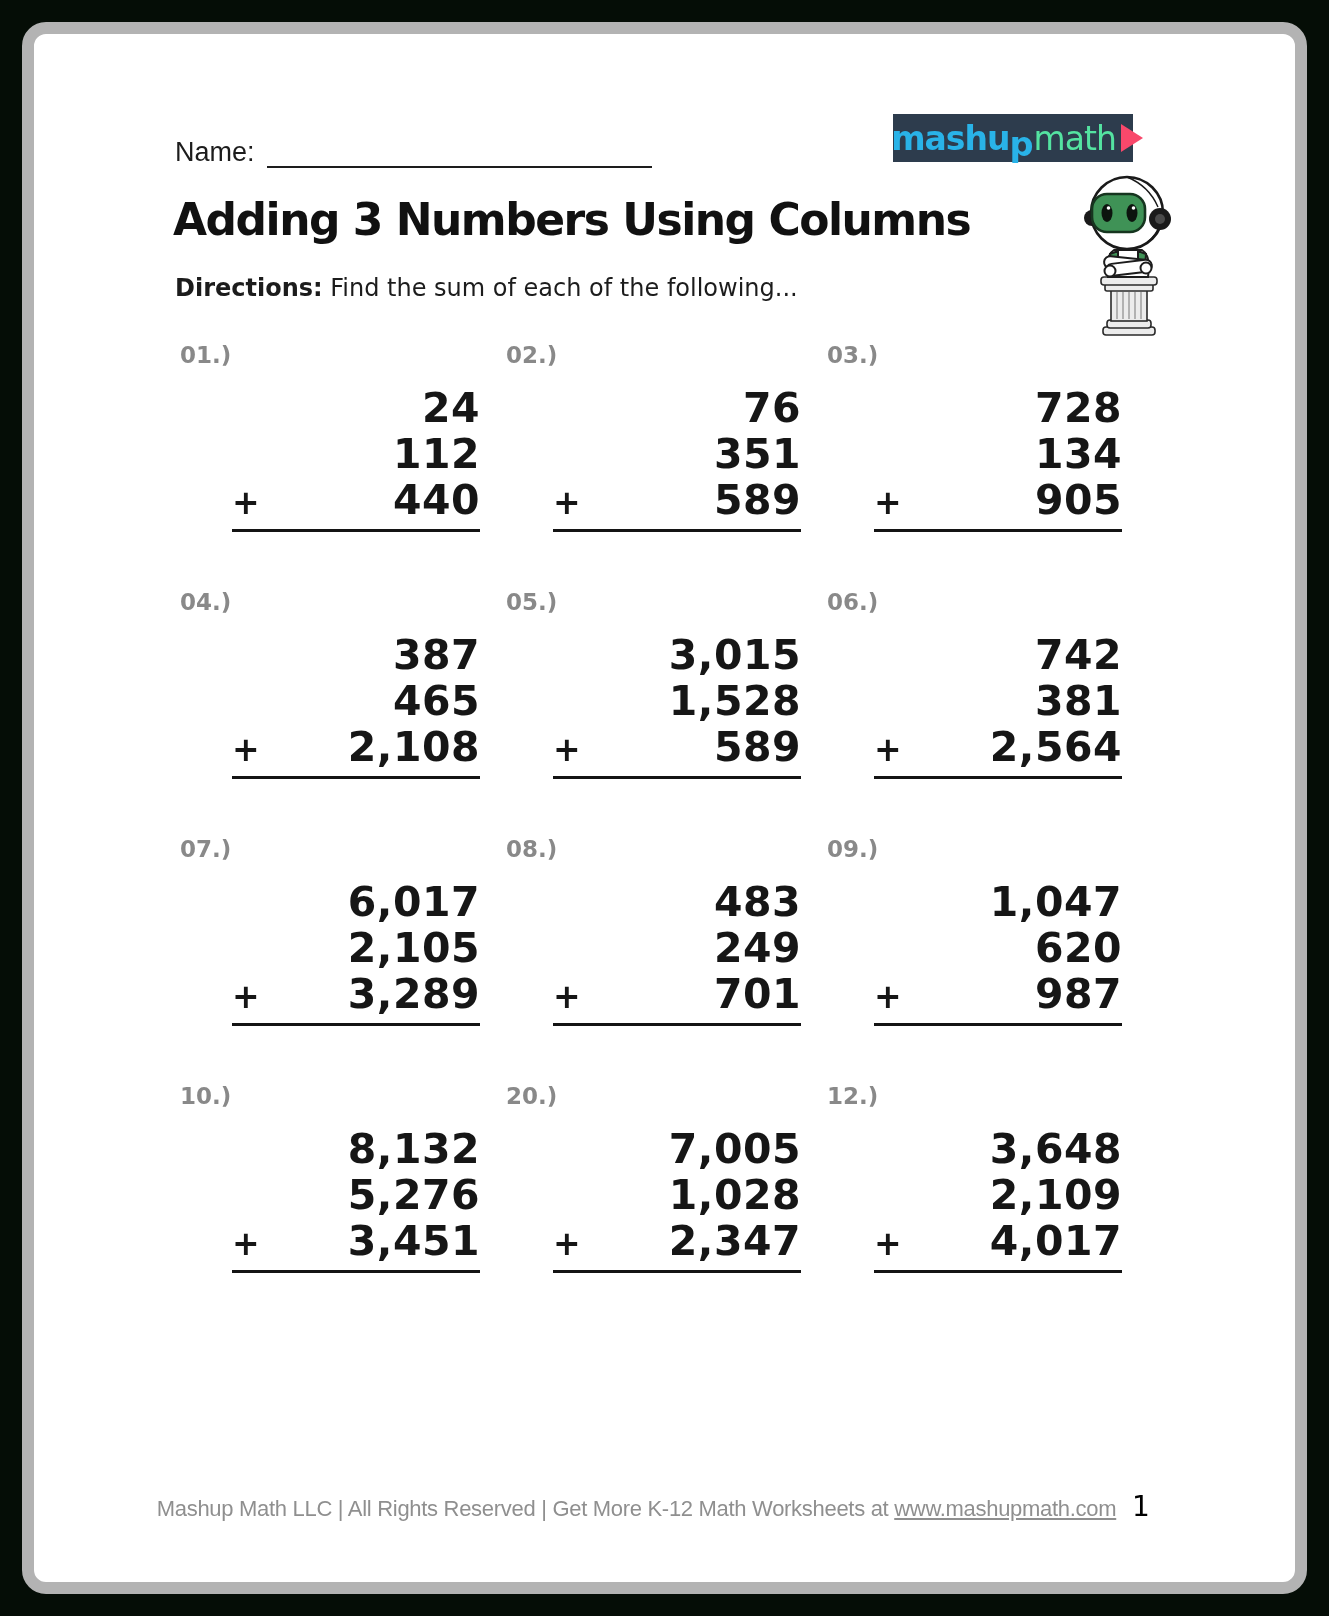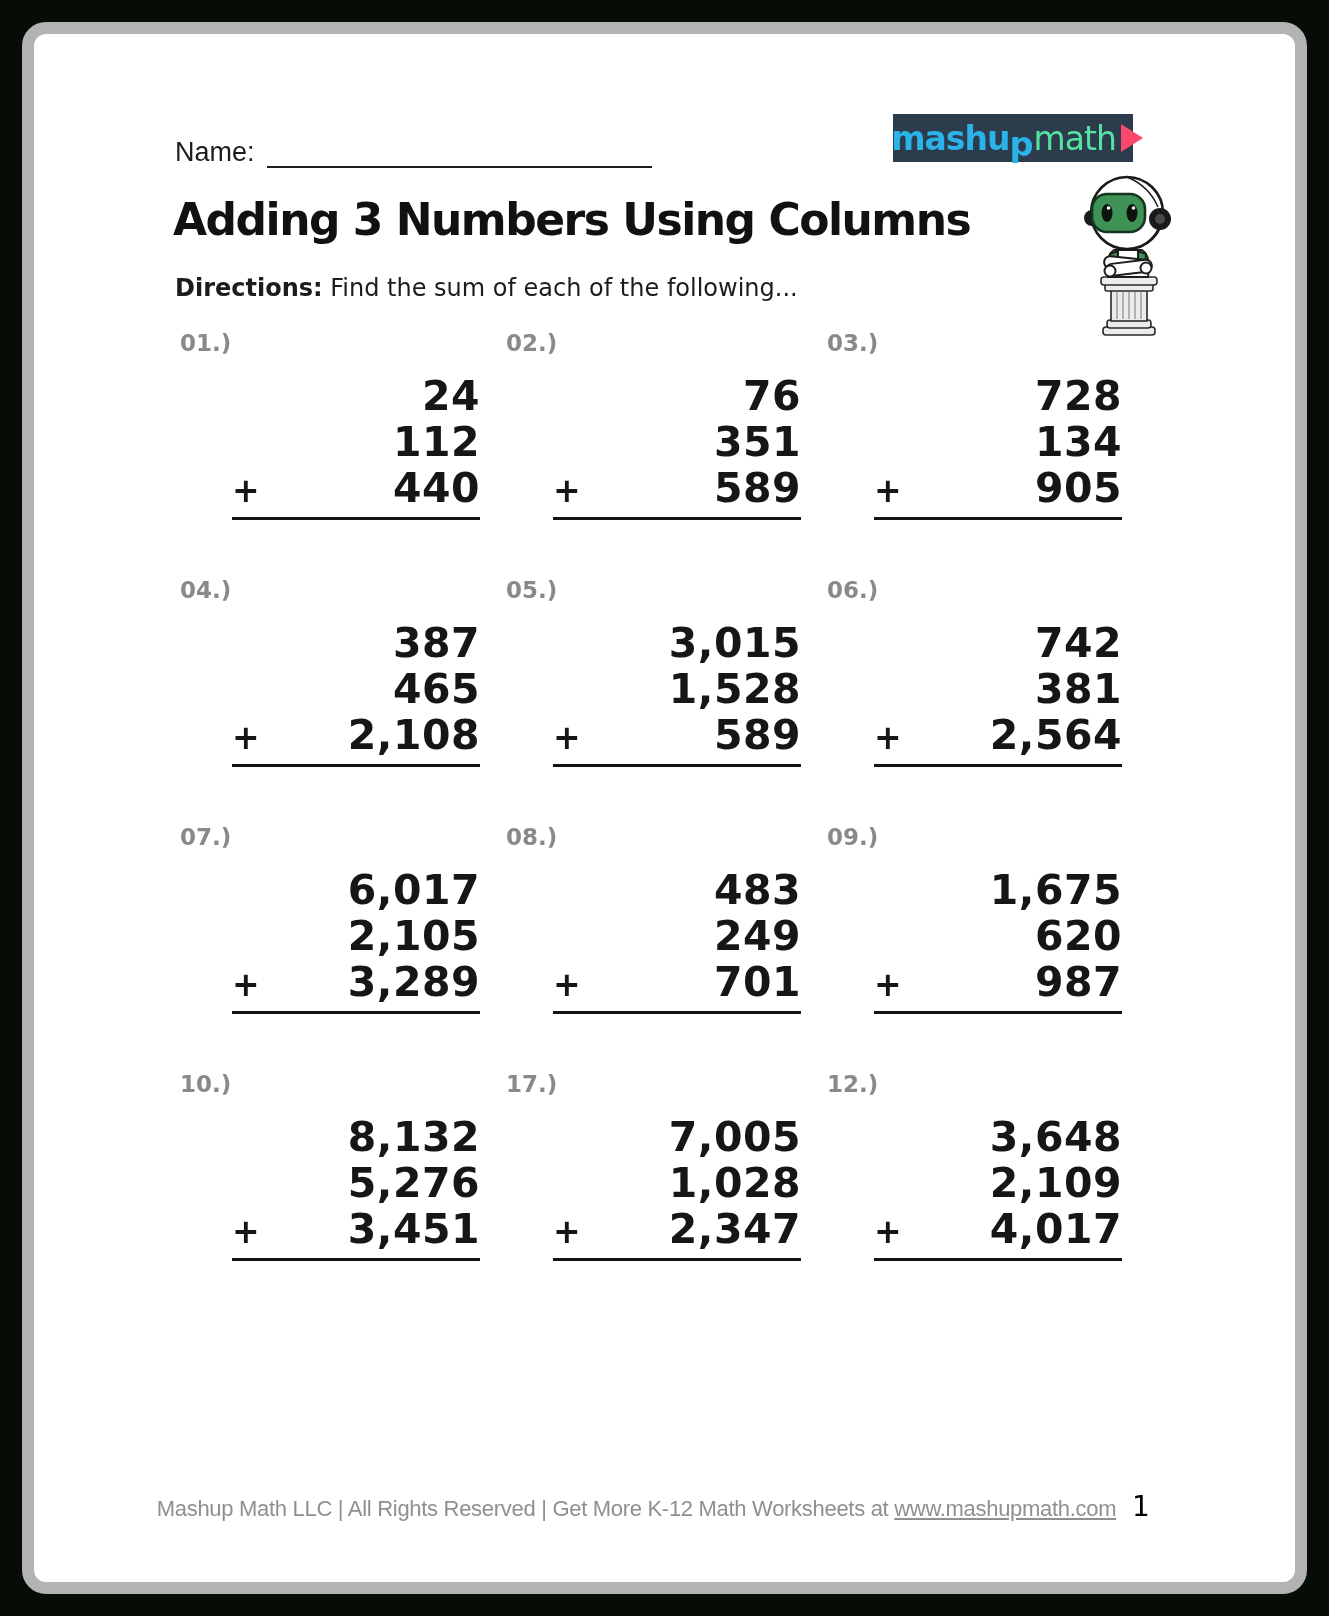--- a/index.html
+++ b/index.html
@@ -29,21 +29,21 @@
   .play{width:0;height:0;border-left:22px solid #f9486b;border-top:14px solid transparent;border-bottom:14px solid transparent;margin-left:5px;margin-right:-8px;}
   .robot{position:absolute;left:1036px;top:140px;}
   .title{
     position:absolute;left:139px;top:164px;margin:0;
     font-size:44px;font-weight:bold;letter-spacing:-1.5px;color:#111;line-height:1;
   }
   .directions{position:absolute;left:141px;top:240px;margin:0;font-size:24px;color:#1c1c1c;}
   .directions b{font-weight:bold;}
   
   .problems{
-    position:absolute;left:146px;top:296px;width:942px;
+    position:absolute;left:146px;top:308px;width:942px;
     display:grid;grid-template-columns:300px 295px 295px;column-gap:26px;grid-auto-rows:247px;
   }
   .problem{position:relative;}
   .p-label{font-size:23px;font-weight:bold;color:#898989;line-height:27px;}
   .p-body{width:232px;margin-left:auto;margin-top:16px;text-align:right;}
   .addend{font-size:41px;font-weight:bold;color:#161616;line-height:46px;letter-spacing:0.5px;}
   .sum-row{
     display:flex;justify-content:space-between;align-items:baseline;
     margin-left:-16px;border-bottom:3px solid #141414;padding-bottom:6px;
   }
@@ -210,21 +210,21 @@
           <div class="sum-row">
         <span class="plus">+</span>
         <span class="addend">701</span>
       </div>
     </div>
   </div>
 
   <div class="problem">
     <div class="p-label">09.)</div>
     <div class="p-body">
-      <div class="addend">1,675</div>
+      <div class="addend">1,047</div>
           <div class="addend">620</div>
           <div class="sum-row">
         <span class="plus">+</span>
         <span class="addend">987</span>
       </div>
     </div>
   </div>
 
   <div class="problem">
     <div class="p-label">10.)</div>
@@ -232,21 +232,21 @@
       <div class="addend">8,132</div>
           <div class="addend">5,276</div>
           <div class="sum-row">
         <span class="plus">+</span>
         <span class="addend">3,451</span>
       </div>
     </div>
   </div>
 
   <div class="problem">
-    <div class="p-label">17.)</div>
+    <div class="p-label">20.)</div>
     <div class="p-body">
       <div class="addend">7,005</div>
           <div class="addend">1,028</div>
           <div class="sum-row">
         <span class="plus">+</span>
         <span class="addend">2,347</span>
       </div>
     </div>
   </div>
 

